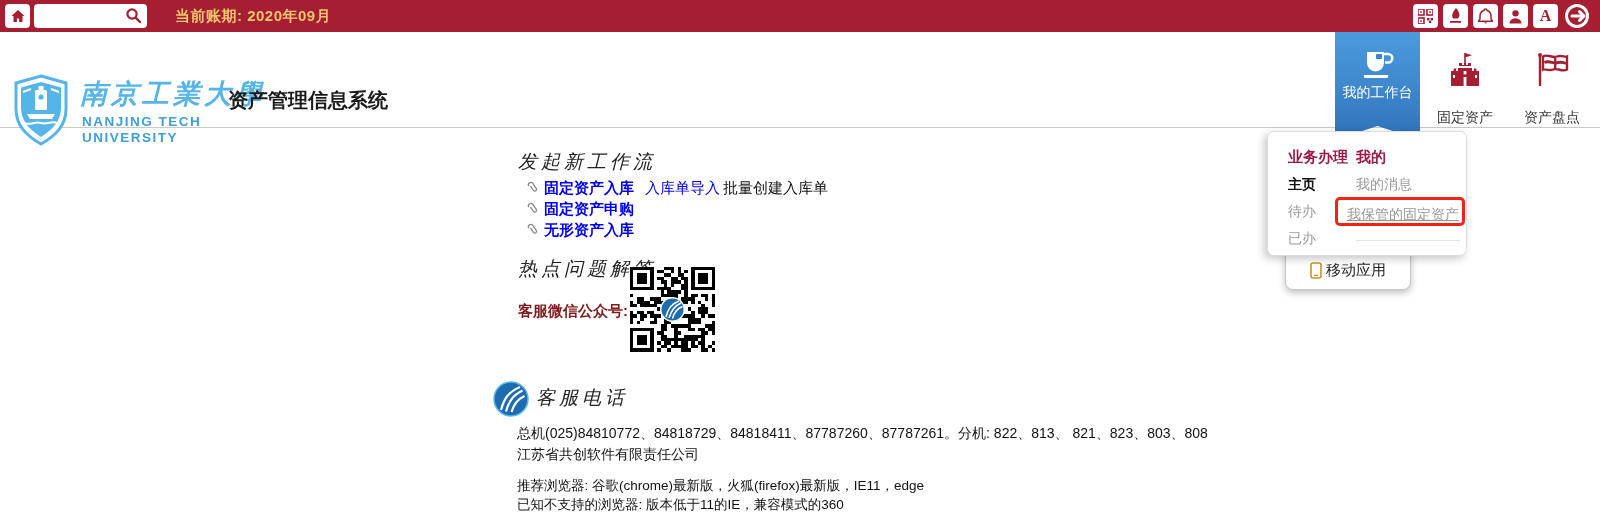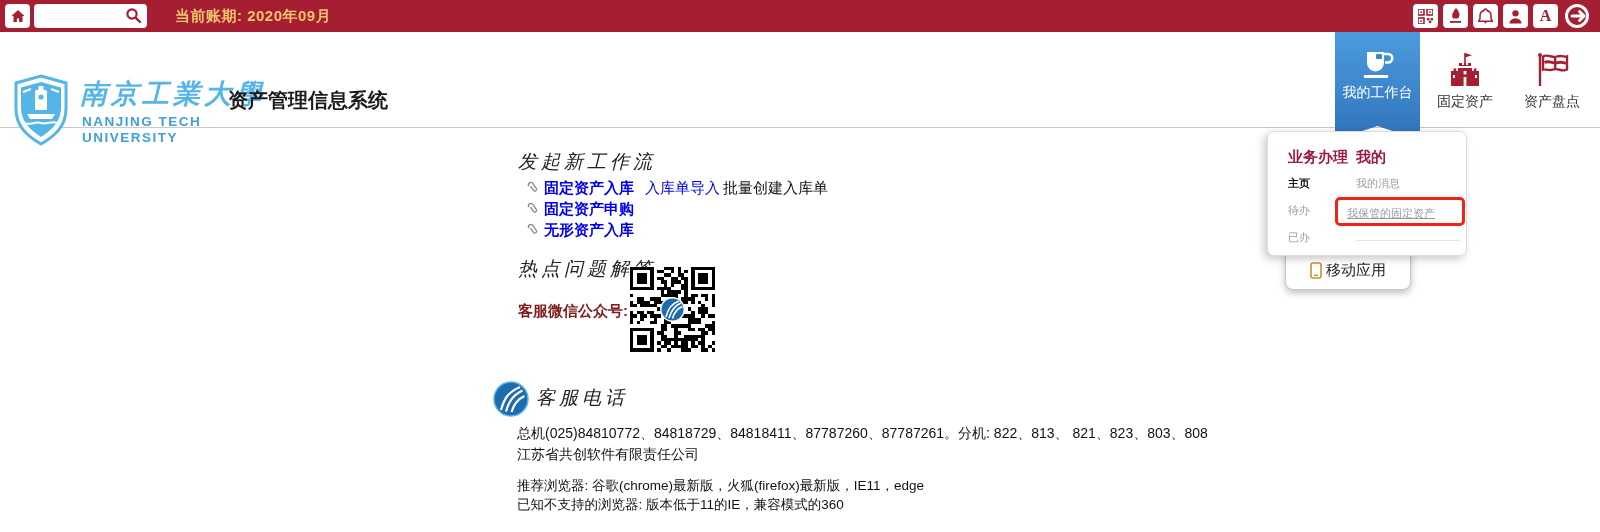--- a/index.html
+++ b/index.html
@@ -31,34 +31,34 @@
   .uni-en { position:absolute; left:82px; top:82px; color:#3f9fd8; font-weight:bold; font-size:13.5px;
             letter-spacing:1.5px; line-height:16px; }
   .sys-title { position:absolute; left:228px; top:55px; font-size:20px; font-weight:bold; color:#1a1a1a; line-height:27px; }
   
   .tab-active { position:absolute; left:1335px; top:32px; width:85px; height:108px; z-index:6;
     background:linear-gradient(180deg,#4c9ade 0%, #3d86cc 55%, #2f72b8 100%);
     clip-path:polygon(0 0,100% 0,100% 100%,50% 87%,0 100%);
     display:flex; flex-direction:column; align-items:center; cursor:pointer; }
   .tab-active .tlabel { color:#fff; font-size:14px; margin-top:4px; }
   .tab-active svg { margin-top:18px; }
-  .tab { position:absolute; top:32px; height:96px; display:flex; flex-direction:column; align-items:center; cursor:pointer; }
+  .tab { position:absolute; top:32px; height:96px; display:flex; flex-direction:column; align-items:center; cursor:pointer;gap:16px; }
   .tab svg { margin-top:20px; }
   .tab .tlabel { color:#333; font-size:14px; margin-top:7px; }
   .tab2 { left:1429px; width:72px; }
   .tab3 { left:1516px; width:72px; }
   
   .mobilebox { position:absolute; left:1285px; top:250px; width:126px; height:40px; background:#fff;
                border:1px solid #c9c9c9; border-radius:0 0 8px 8px; box-shadow:0 3px 7px rgba(0,0,0,.25);
                z-index:15; display:flex; align-items:center; justify-content:center; gap:4px;
                font-size:15px; color:#222; cursor:pointer; }
   .dropdown { position:absolute; left:1267px; top:131px; width:200px; height:125px; background:#fff;
               border:1px solid #ddd; border-radius:7px; box-shadow:-3px 3px 9px rgba(0,0,0,.22); z-index:20; }
   .dd-h { position:absolute; font-size:15px; font-weight:bold; color:#9c1a47; white-space:nowrap; }
-  .dd-i { position:absolute; font-size:11px; color:#999; white-space:nowrap; cursor:pointer; }
+  .dd-i { position:absolute; font-size:14px; color:#999; white-space:nowrap; cursor:pointer; }
   .dd-i.strong { color:#111; font-weight:bold; }
   .dd-i.ul { text-decoration:underline; }
   .dd-sep { position:absolute; left:88px; top:108px; width:104px; border-top:1px solid #e3e3e3; }
   .redbox { position:absolute; left:1335px; top:197px; width:130px; height:29px; border:3px solid #ee2417;
             border-radius:5px; z-index:30; pointer-events:none; }
   
   .cal-h { position:absolute; font-family:"DejaVu Serif","Liberation Serif",serif; font-style:italic;
            font-size:19px; color:#222; letter-spacing:4px; white-space:nowrap; }
   .wfrow { position:absolute; left:527px; font-size:15px; white-space:nowrap; display:flex; align-items:center; gap:3px;justify-content:space-between; }
   .clip { display:inline-block; transform:rotate(-35deg); margin-right:1px; }

